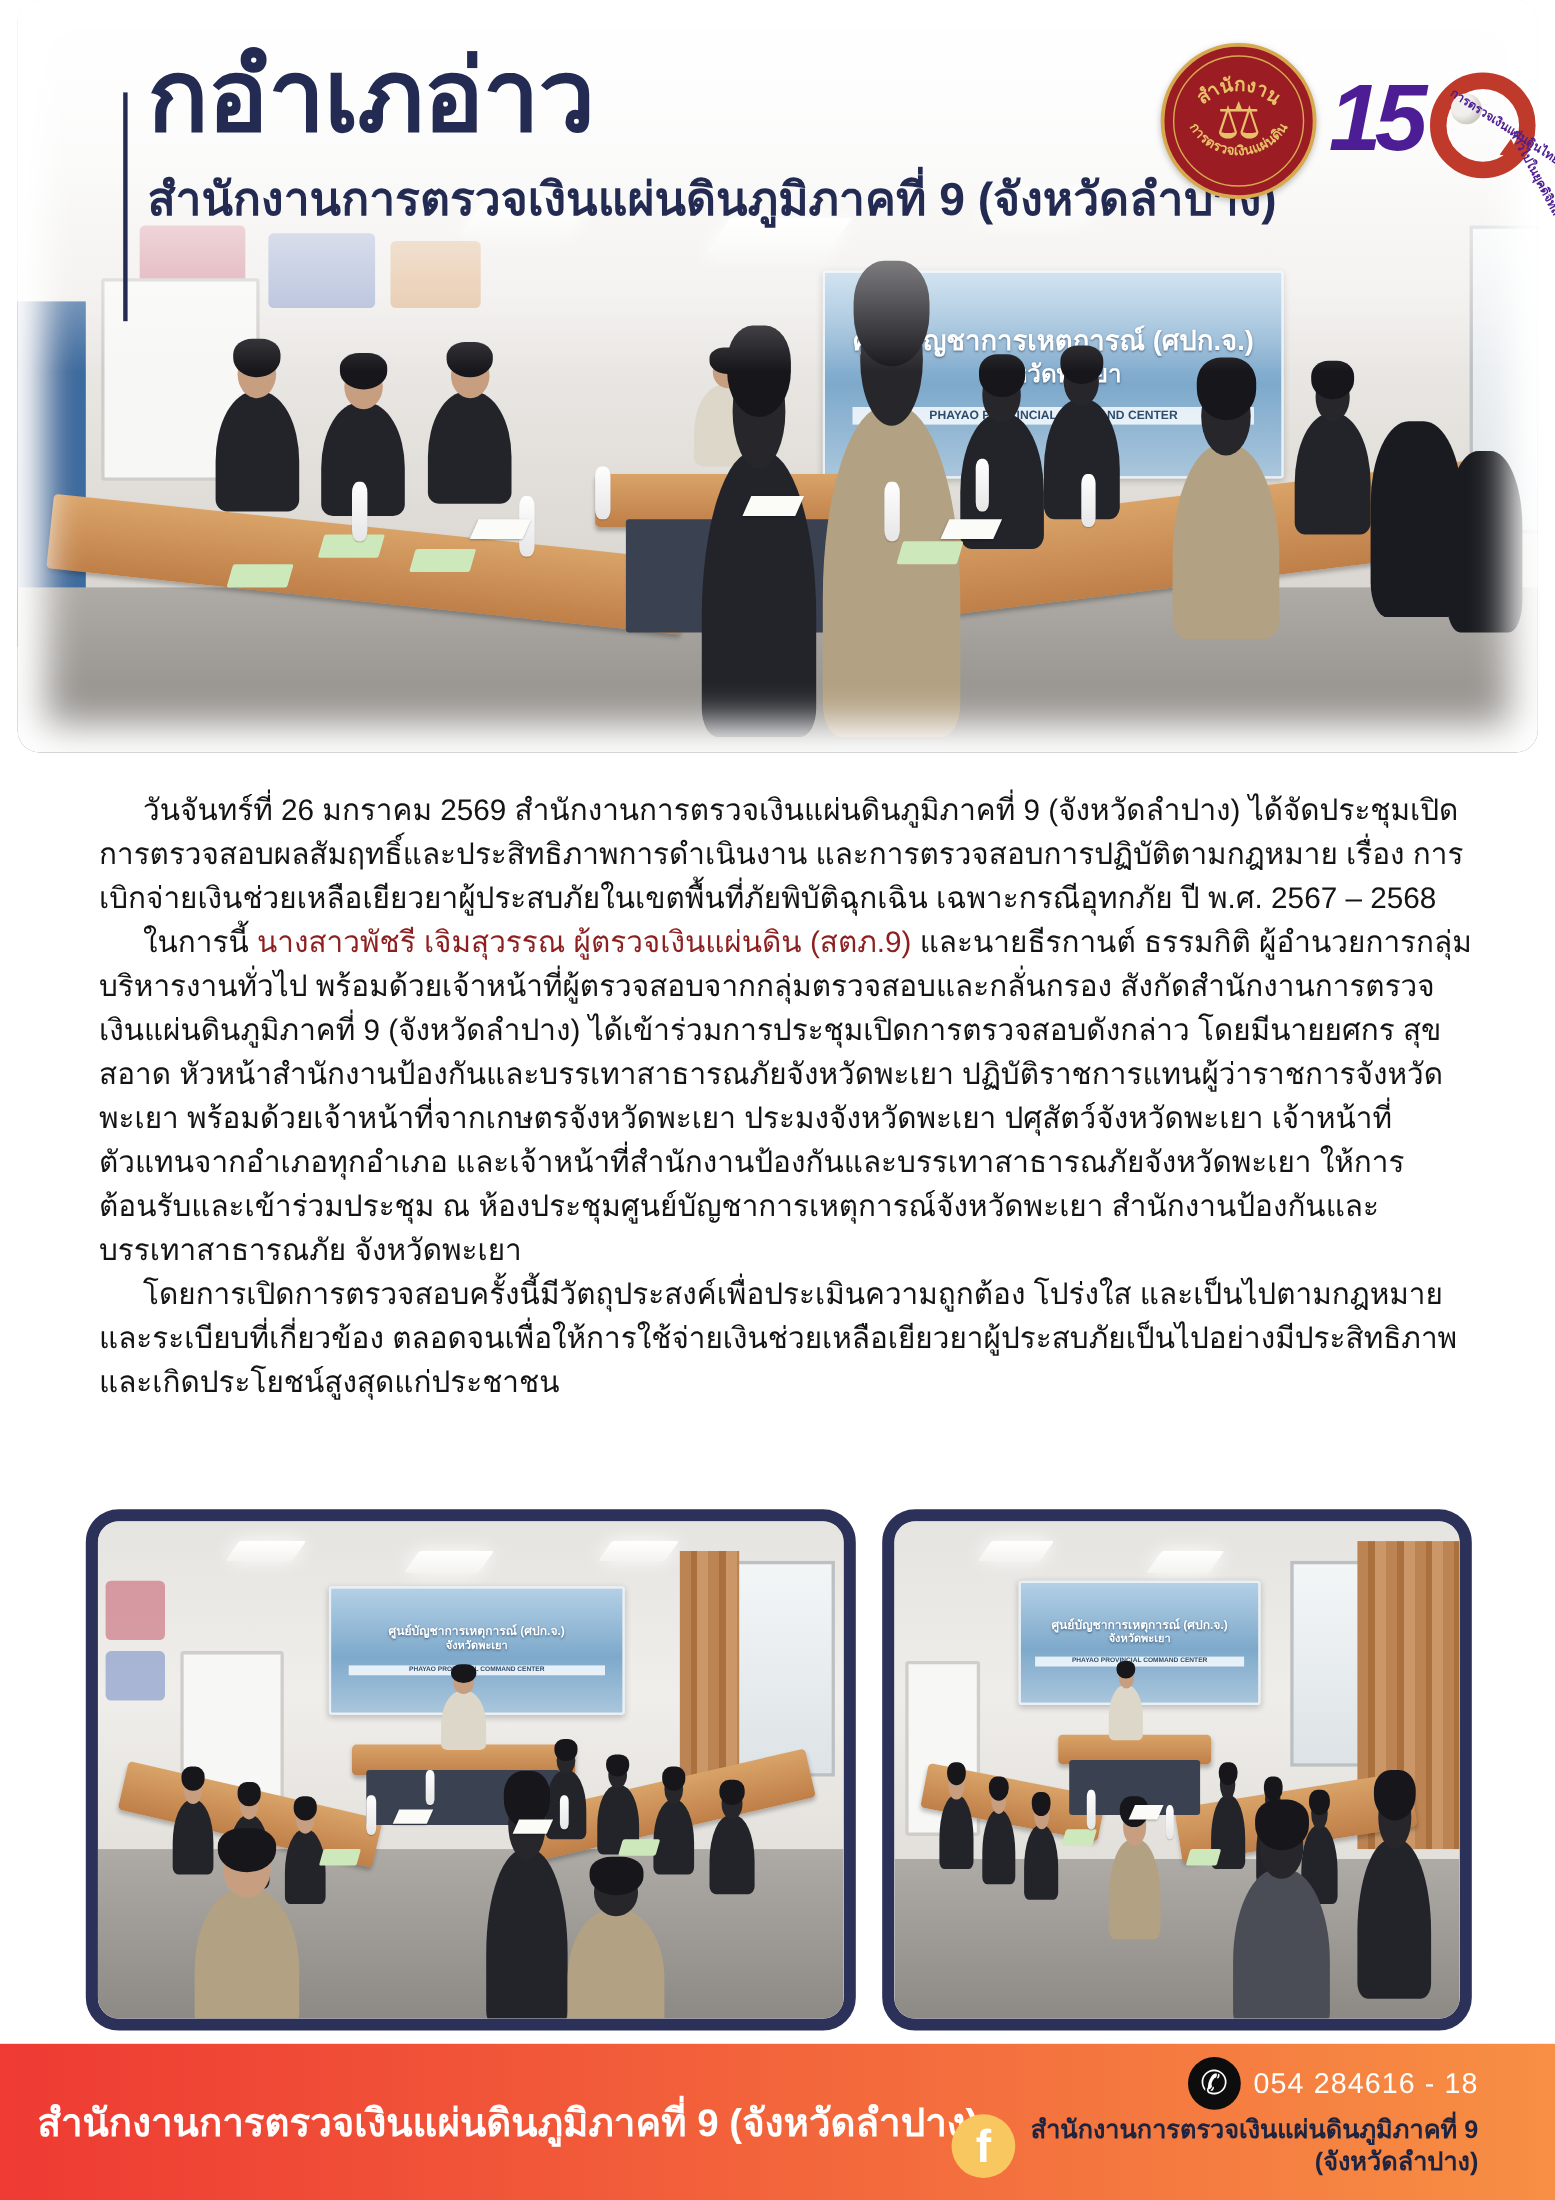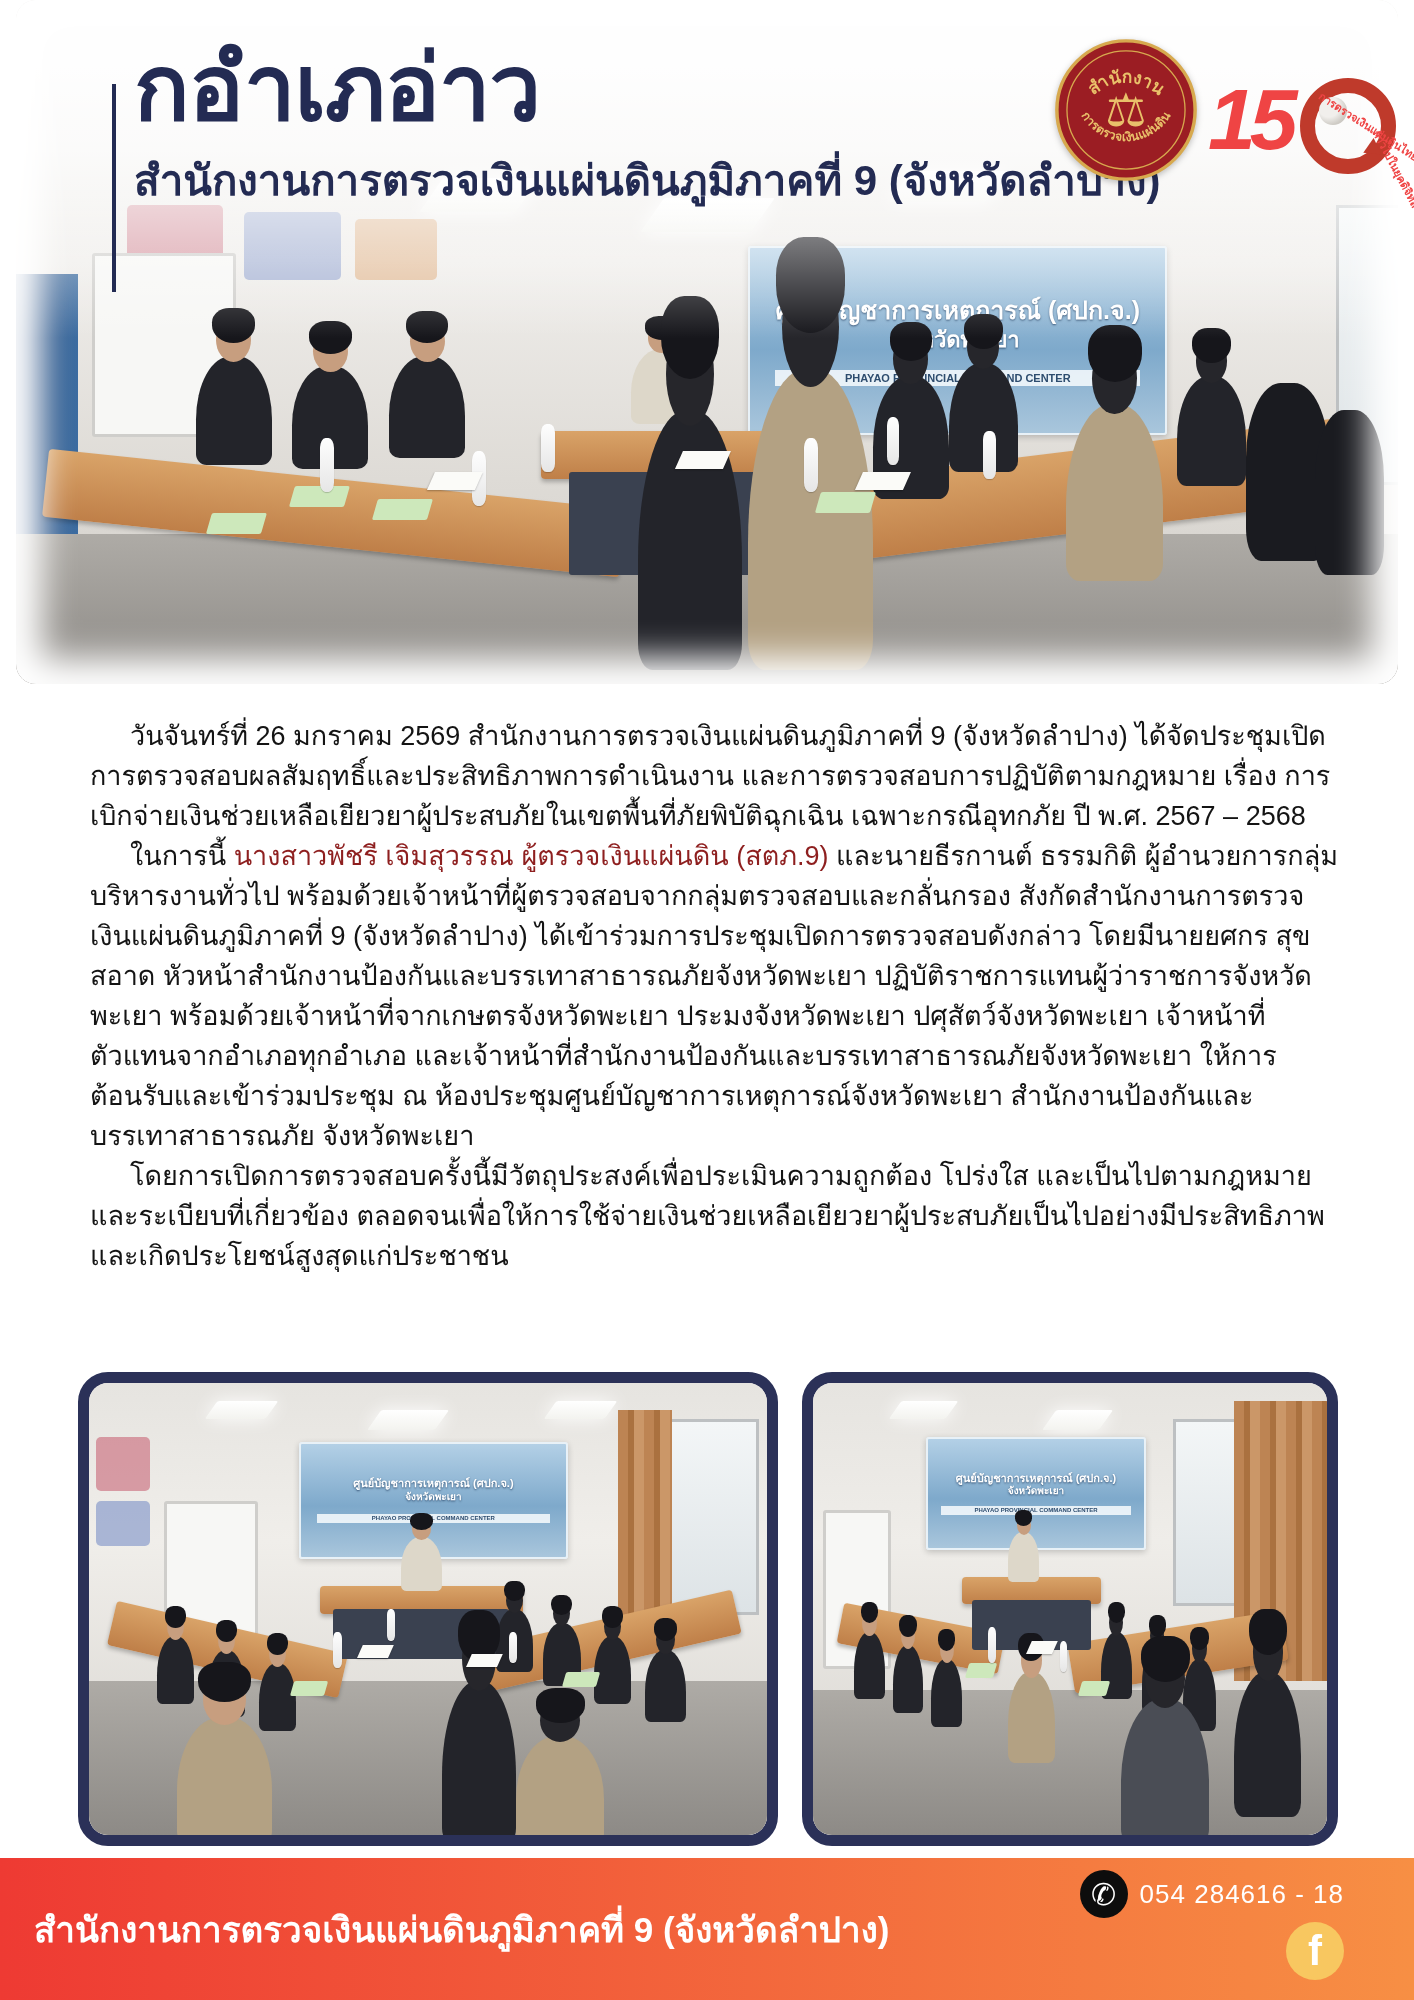--- a/index.html
+++ b/index.html
@@ -15,21 +15,21 @@
            background:linear-gradient(180deg,rgba(255,255,255,.97) 18%,rgba(255,255,255,.82) 42%,rgba(255,255,255,0) 95%);}
   .accent-line{position:absolute;left:96px;top:84px;width:4px;height:208px;background:#232b53;}
   .hero-text{position:absolute;left:118px;top:40px;}
   .nl-title{font-size:92px;font-weight:800;color:#232b53;line-height:1.05;letter-spacing:-1px;}
   .nl-sub{font-size:42px;font-weight:800;color:#232b53;margin-top:10px;}
   .nl-date{font-size:34px;font-weight:800;color:#232b53;margin-top:24px;}
 
   
   .seal{position:absolute;left:1038px;top:38px;width:144px;height:144px;filter:drop-shadow(0 2px 3px rgba(0,0,0,.25));}
   
-  .logo150{position:absolute;left:1192px;top:64px;width:200px;height:125px;color:#ef4444;}
+  .logo150{position:absolute;left:1192px;top:52px;width:200px;height:125px;color:#4c1d95;}
   .l15{position:absolute;left:0;top:6px;font-size:86px;font-weight:800;font-style:italic;letter-spacing:-6px;}
   .l0{position:absolute;left:92px;top:14px;width:66px;height:66px;border:15px solid #bf3a2b;border-radius:50%;}
   .globe{position:absolute;left:4px;top:4px;width:28px;height:28px;border-radius:50%;
          background:radial-gradient(circle at 35% 35%,#f1efec 0 40%,#cfccc6 70%,#bbb8b2 100%);}
   .arrowhead{position:absolute;left:52px;top:48px;width:0;height:0;border-left:16px solid #bf3a2b;
              border-top:9px solid transparent;border-bottom:9px solid transparent;transform:rotate(35deg);}
   .arc1{position:absolute;left:112px;top:22px;font-size:11px;font-weight:700;white-space:nowrap;
         transform:rotate(33deg);transform-origin:left center;}
   .arc2{position:absolute;left:168px;top:58px;font-size:11px;font-weight:700;white-space:nowrap;
         transform:rotate(62deg);transform-origin:left center;}
@@ -265,17 +265,21 @@
 
   <div class="footer">
     <div class="footer-org">สำนักงานการตรวจเงินแผ่นดินภูมิภาคที่ 9 (จังหวัดลำปาง)</div>
     <div class="contact">
       <div class="phone-row">
         <div class="phone-circle">✆</div>
         <div class="phone-num">054 284616 - 18</div>
       </div>
       <div class="fb-row">
         <div class="fb-circle">f</div>
+        <div class="fb-text">
+          <div>สำนักงานการตรวจเงินแผ่นดินภูมิภาคที่ 9</div>
+          <div>(จังหวัดลำปาง)</div>
+        </div>
       </div>
     </div>
   </div>
 
 </div>
 
 </body></html>

